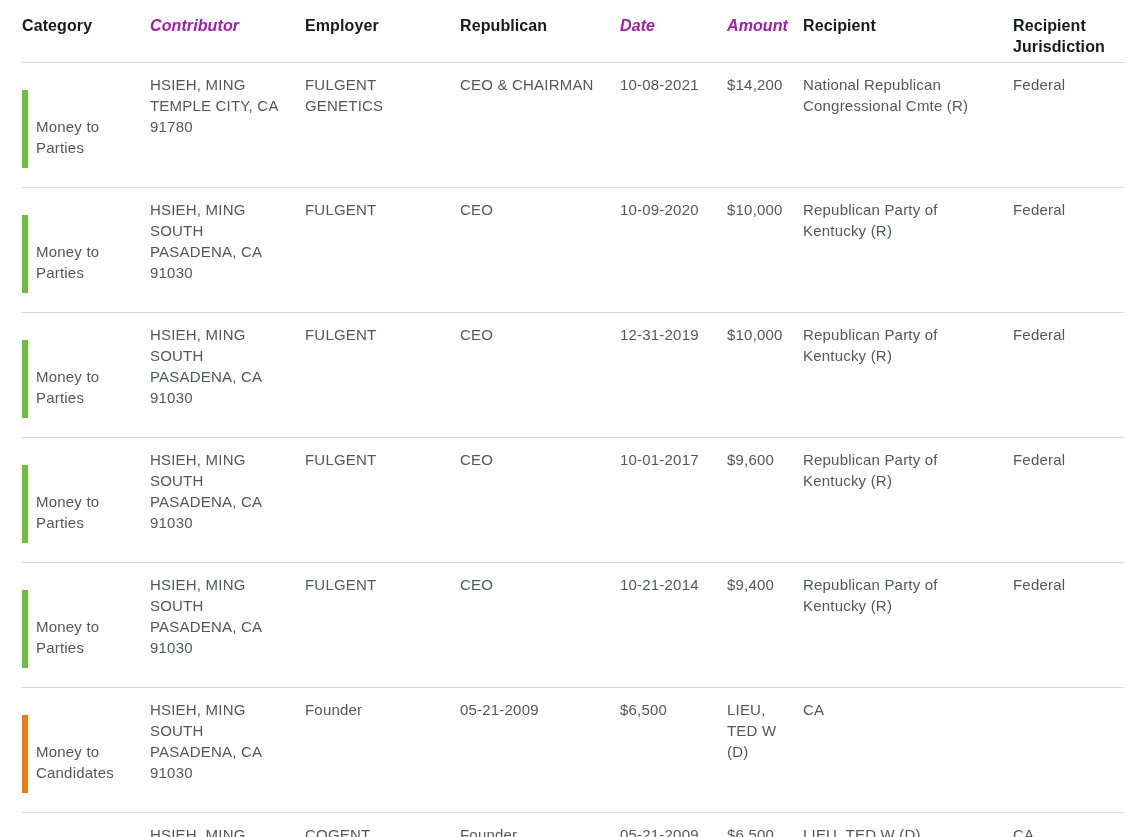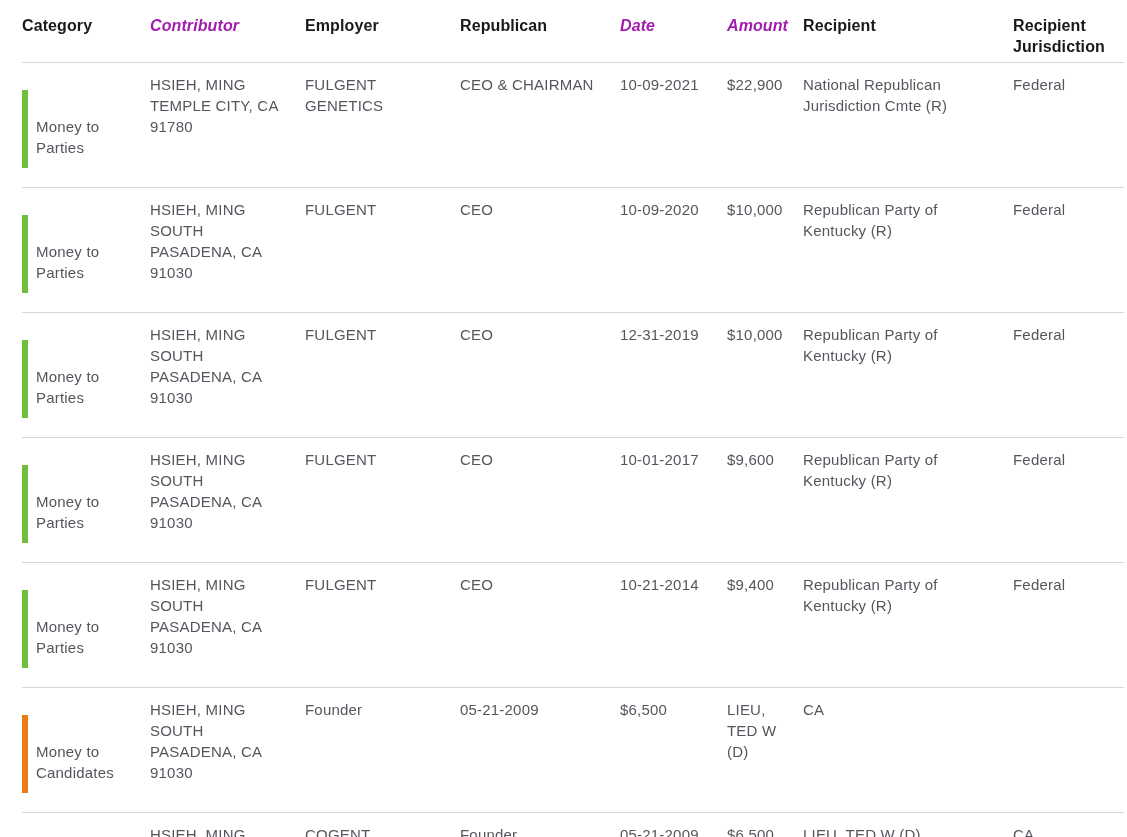--- a/index.html
+++ b/index.html
@@ -87,24 +87,24 @@
         <span>Money to
 Parties</span>
       </div>
     </div>
     <div class="cell">HSIEH, MING
 TEMPLE CITY, CA
 91780</div>
     <div class="cell">FULGENT
 GENETICS</div>
     <div class="cell">CEO &amp; CHAIRMAN</div>
-    <div class="cell">10-09-2021</div>
-    <div class="cell">$22,900</div>
+    <div class="cell">10-08-2021</div>
+    <div class="cell">$14,200</div>
     <div class="cell">National Republican
-Jurisdiction Cmte (R)</div>
+Congressional Cmte (R)</div>
     <div class="cell">Federal</div>
   </div>
 
   <div class="grid-row row">
     <div class="cell cat-cell">
       <div class="cat-inner parties">
         <span>Money to
 Parties</span>
       </div>
     </div>

